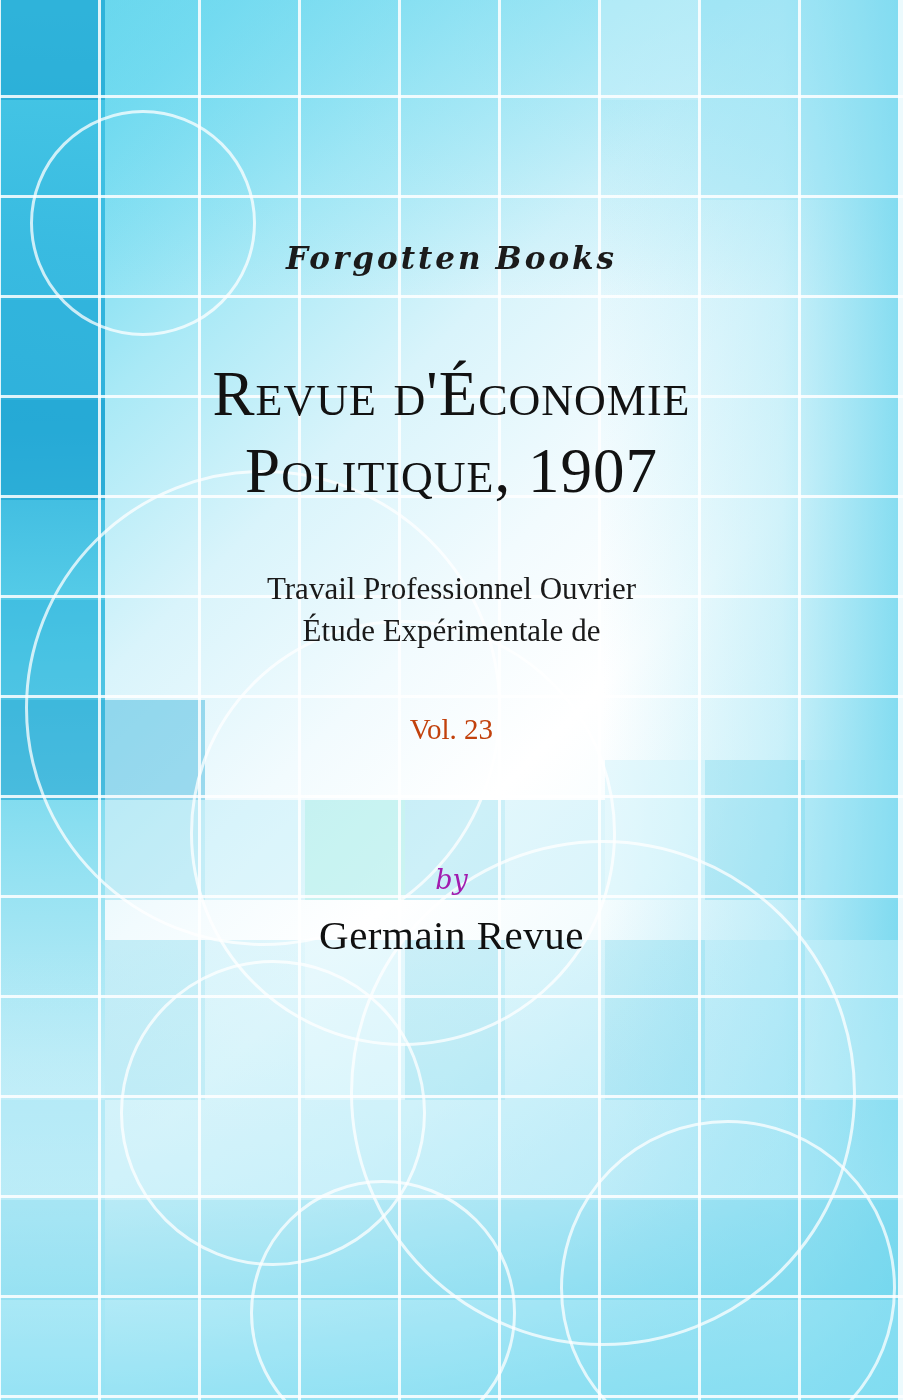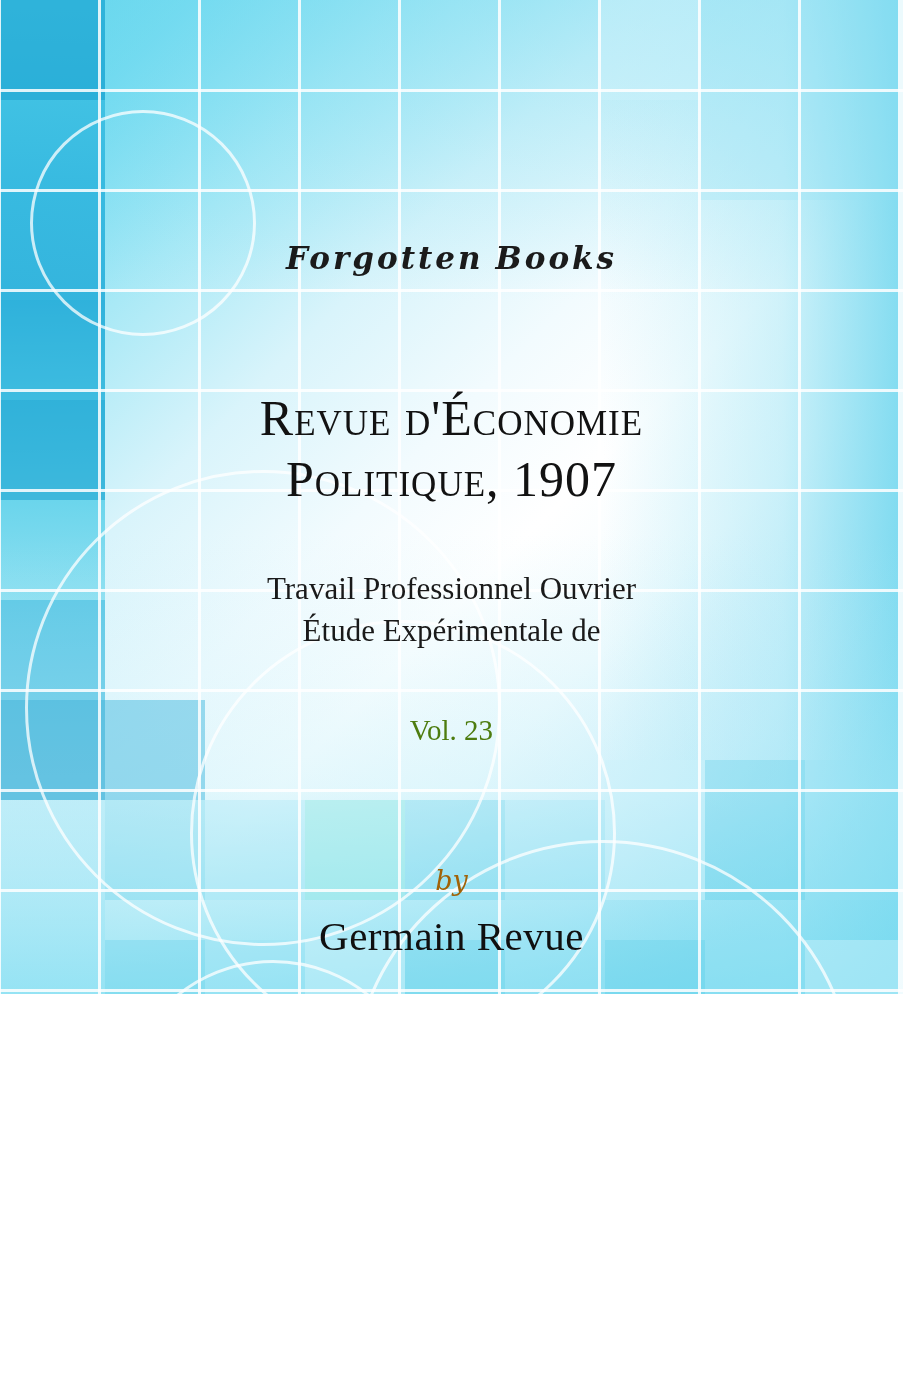--- a/index.html
+++ b/index.html
@@ -3,21 +3,21 @@
 <meta charset="utf-8">
 <style>
   html, body {
     margin: 0;
     padding: 0;
     background: #ffffff;
   }
   .cover {
     position: relative;
     width: 903px;
-    height: 994px;
+    height: 1400px;
     overflow: hidden;
     background: #ffffff;
     font-family: "Liberation Serif", serif;
   }
 
   
   .bg-base {
     position: absolute;
     inset: 0;
     background:
@@ -121,46 +121,46 @@
     font-family: "DejaVu Serif", serif;
     font-weight: bold;
     font-size: 31px;
     letter-spacing: 3px;
     color: #1b1b1b;
     font-style: italic;
   }
   .brand .b-word { margin: 0 6px; }
 
   .title {
-    margin-top: 112px;
+    margin-top: 80px;
     width: 740px;
-    font-size: 50px;
+    font-size: 63px;
     line-height: 1.22;
     color: #121212;
     font-variant: small-caps;
     letter-spacing: 1px;
   }
   .subtitle {
     margin-top: 58px;
     width: 700px;
     font-size: 31px;
     line-height: 1.35;
     color: #1a1a1a;
   }
   .volume {
     margin-top: 62px;
     font-size: 29px;
-    color: #4d7c0f;
+    color: #c2410c;
   }
   .by {
     margin-top: 118px;
     font-family: "DejaVu Serif", serif;
     font-style: italic;
     font-size: 27px;
-    color: #a16207;
+    color: #a21caf;
   }
   .author {
     margin-top: 16px;
     font-size: 41px;
     color: #101010;
     letter-spacing: .5px;
   }
 </style>
 </head>
 <body>

